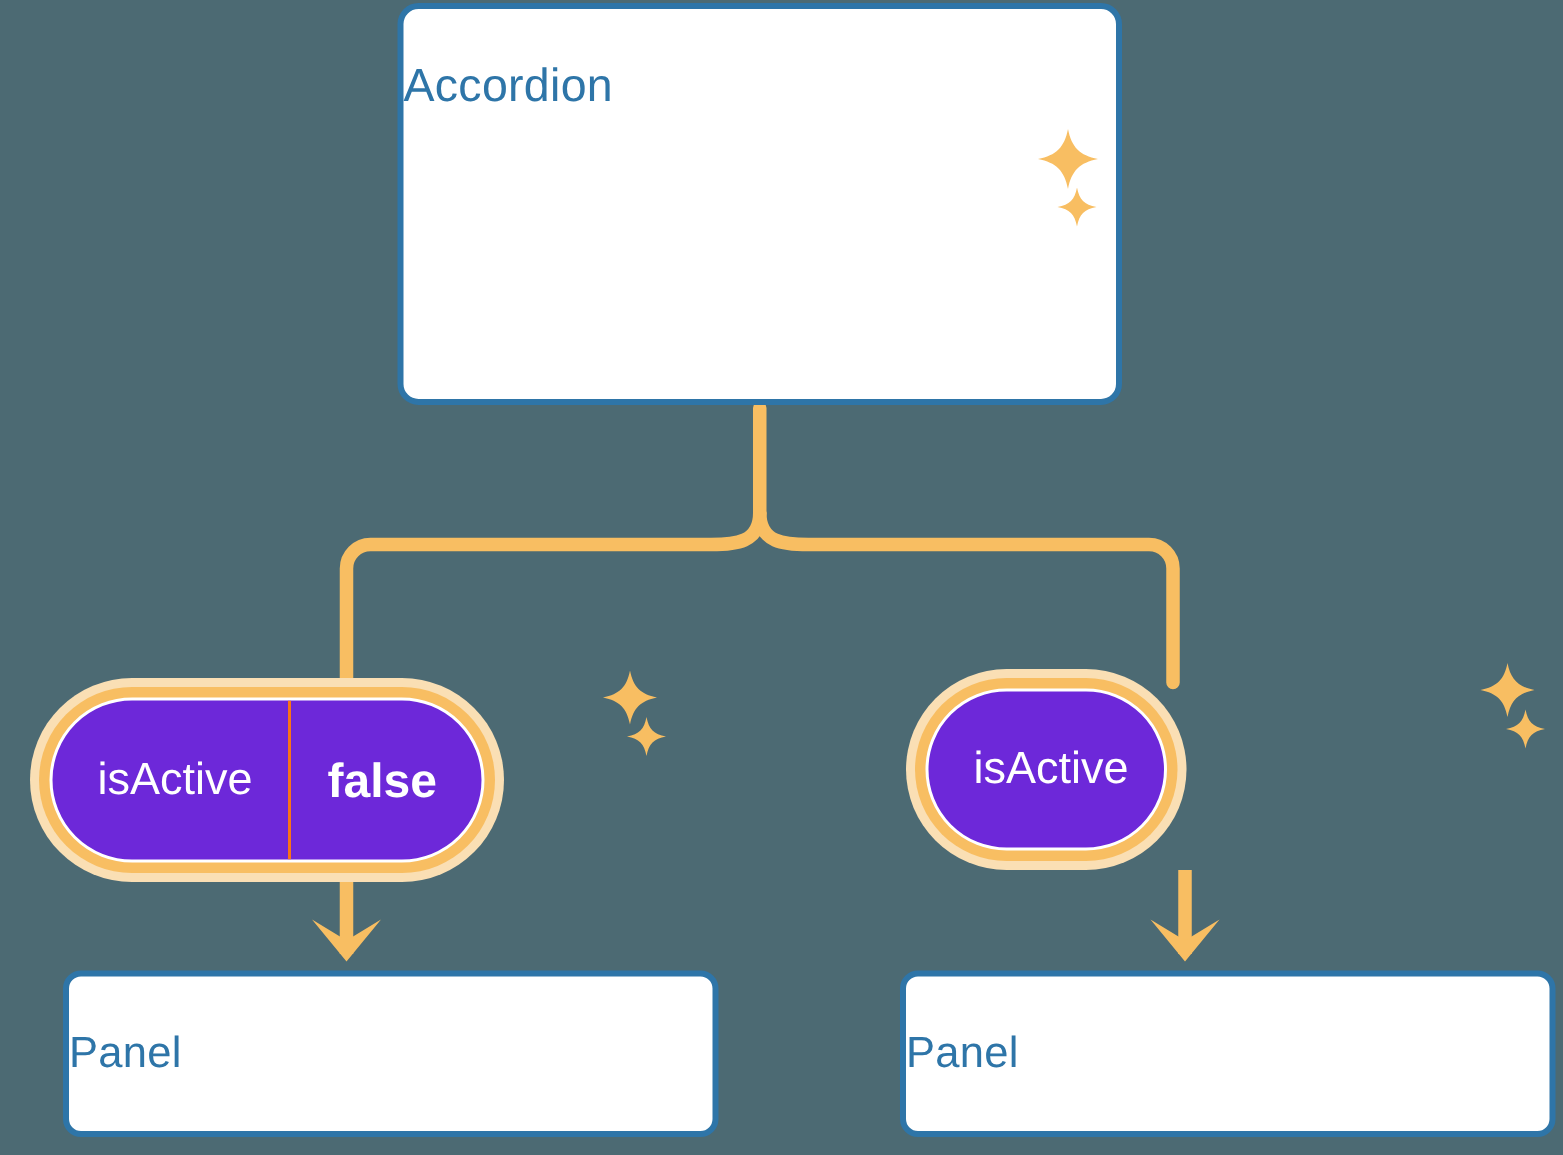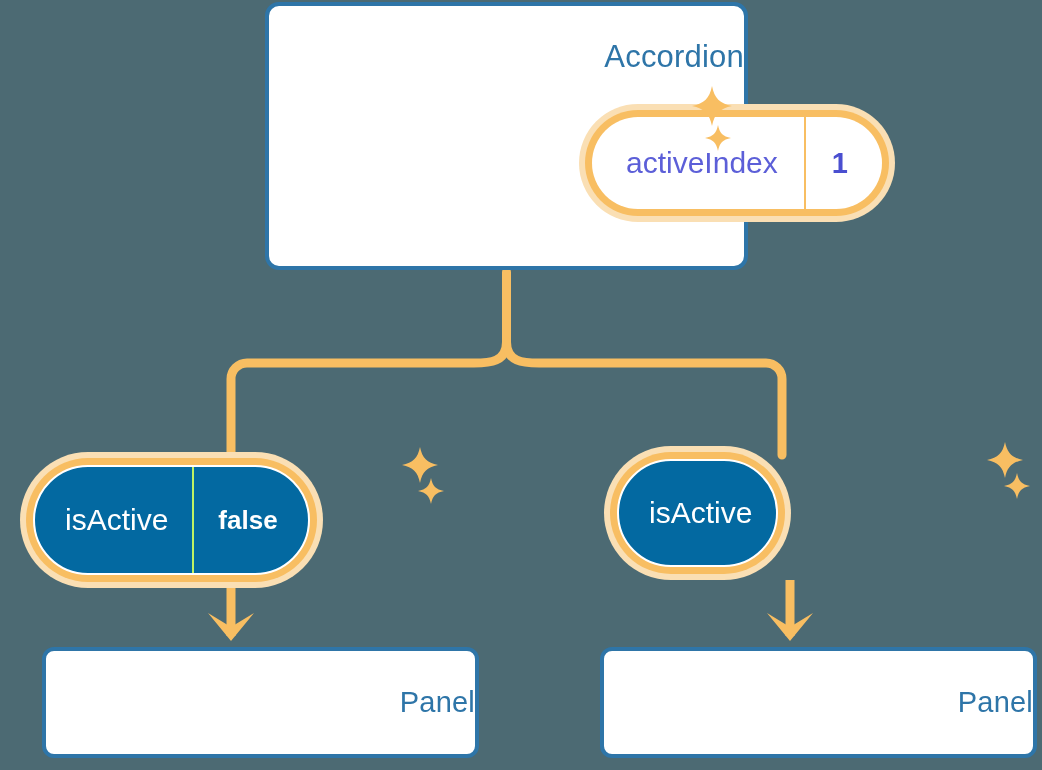--- a/index.html
+++ b/index.html
@@ -16,21 +16,21 @@
   .node  { position: absolute; z-index: 3; }
   .spark { position: absolute; z-index: 4; }
 
   
   .comp-box {
     background: #ffffff;
     border: 4px solid #2e75a8;
     border-radius: 14px;
     display: flex;
     flex-direction: column;
-    align-items: flex-end;
+    align-items: flex-start;
   }
   .comp-title {
     color: #2e75a8;
     font-size: 31px;
     font-weight: 400;
     letter-spacing: .2px;
     white-space: nowrap;
   }
 
   
@@ -84,31 +84,31 @@
     padding: 0 26px 0 34px;
   }
   .pill-light .pill-val {
     color: #4a4fd0; font-size: 29px; font-weight: 700;
     padding: 0 34px 0 26px;
     border-left: 2px solid #f8be62;
   }
 
   
   .pill-dark .pill-body {
-    background: #0369a1;
+    background: #6d28d9;
     border: 2px solid #ffffff;
   }
   .pill-dark .pill-key {
     color: #ffffff; font-size: 30px; font-weight: 400;
     padding: 0 24px 0 30px;
   }
   .pill-dark .pill-val {
-    color: #ffffff; font-size: 26px; font-weight: 700;
+    color: #ffffff; font-size: 32px; font-weight: 700;
     padding: 0 30px 0 24px;
-    border-left: 2px solid #bef264;
+    border-left: 2px solid #f97316;
   }
 
   
   #pill-activeindex { left: 310px; top: 98px;  height: 118px; }
   #pill-isactive-left  { left: 20px;  top: 452px; height: 136px; }
   #pill-isactive-right { left: 604px; top: 446px; height: 134px; }
 
   
   .spark svg { display: block; }
 </style>
@@ -134,28 +134,20 @@
 
     <g>
       <path d="M790 580 L790 636" stroke="#f8be62" stroke-width="9" stroke-linecap="butt" fill="none"></path>
       <path d="M767 613 L790 641 L813 613 L790 627 Z" fill="#f8be62"></path>
     </g>
   </svg>
 
   <div class="node comp-box" id="accordion-box">
     <div class="comp-title">Accordion</div>
 
-    <div class="pill-wrap pill-light" id="pill-activeindex">
-      <div class="pill-ring">
-        <div class="pill-body">
-          <span class="pill-key">activeIndex</span>
-          <span class="pill-val">1</span>
-        </div>
-      </div>
-    </div>
   </div>
 
   <div class="spark" style="left:690px; top:84px;">
     <svg width="44" height="44" viewBox="0 0 44 44" xmlns="http://www.w3.org/2000/svg">
       <path d="M22 2 C24.4 14.2 29.8 19.6 42 22 C29.8 24.4 24.4 29.8 22 42 C19.6 29.8 14.2 24.4 2 22 C14.2 19.6 19.6 14.2 22 2 Z" fill="#f8be62"></path>
     </svg>
   </div>
   <div class="spark" style="left:704px; top:124px;">
     <svg width="28" height="28" viewBox="0 0 28 28" xmlns="http://www.w3.org/2000/svg">
       <path d="M14 1 C15.6 9.2 18.8 12.4 27 14 C18.8 15.6 15.6 18.8 14 27 C12.4 18.8 9.2 15.6 1 14 C9.2 12.4 12.4 9.2 14 1 Z" fill="#f8be62"></path>

